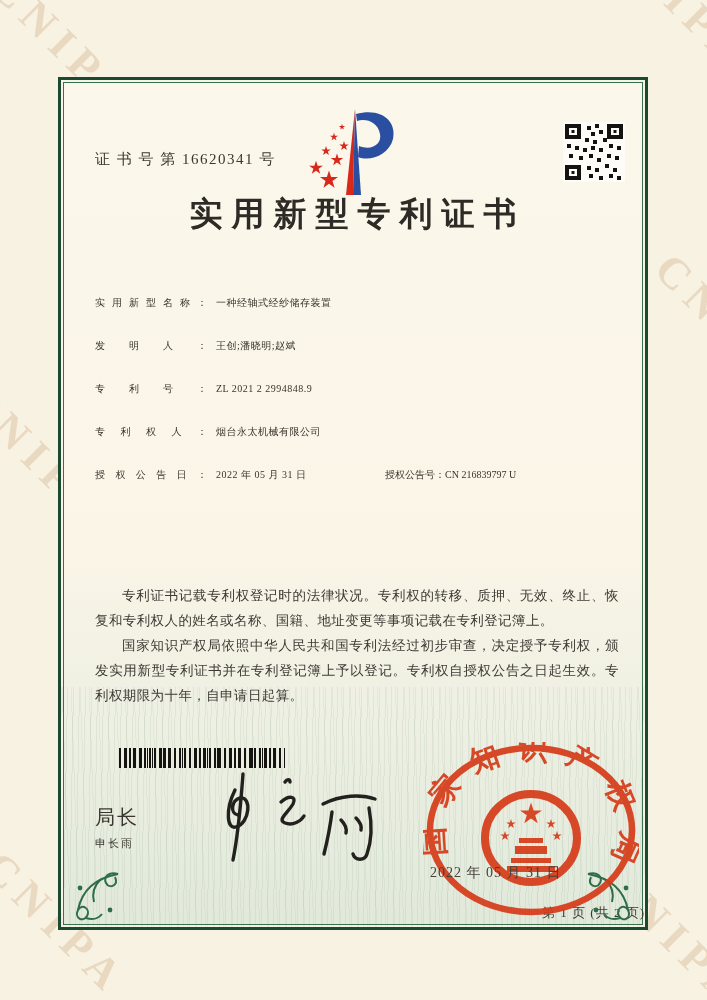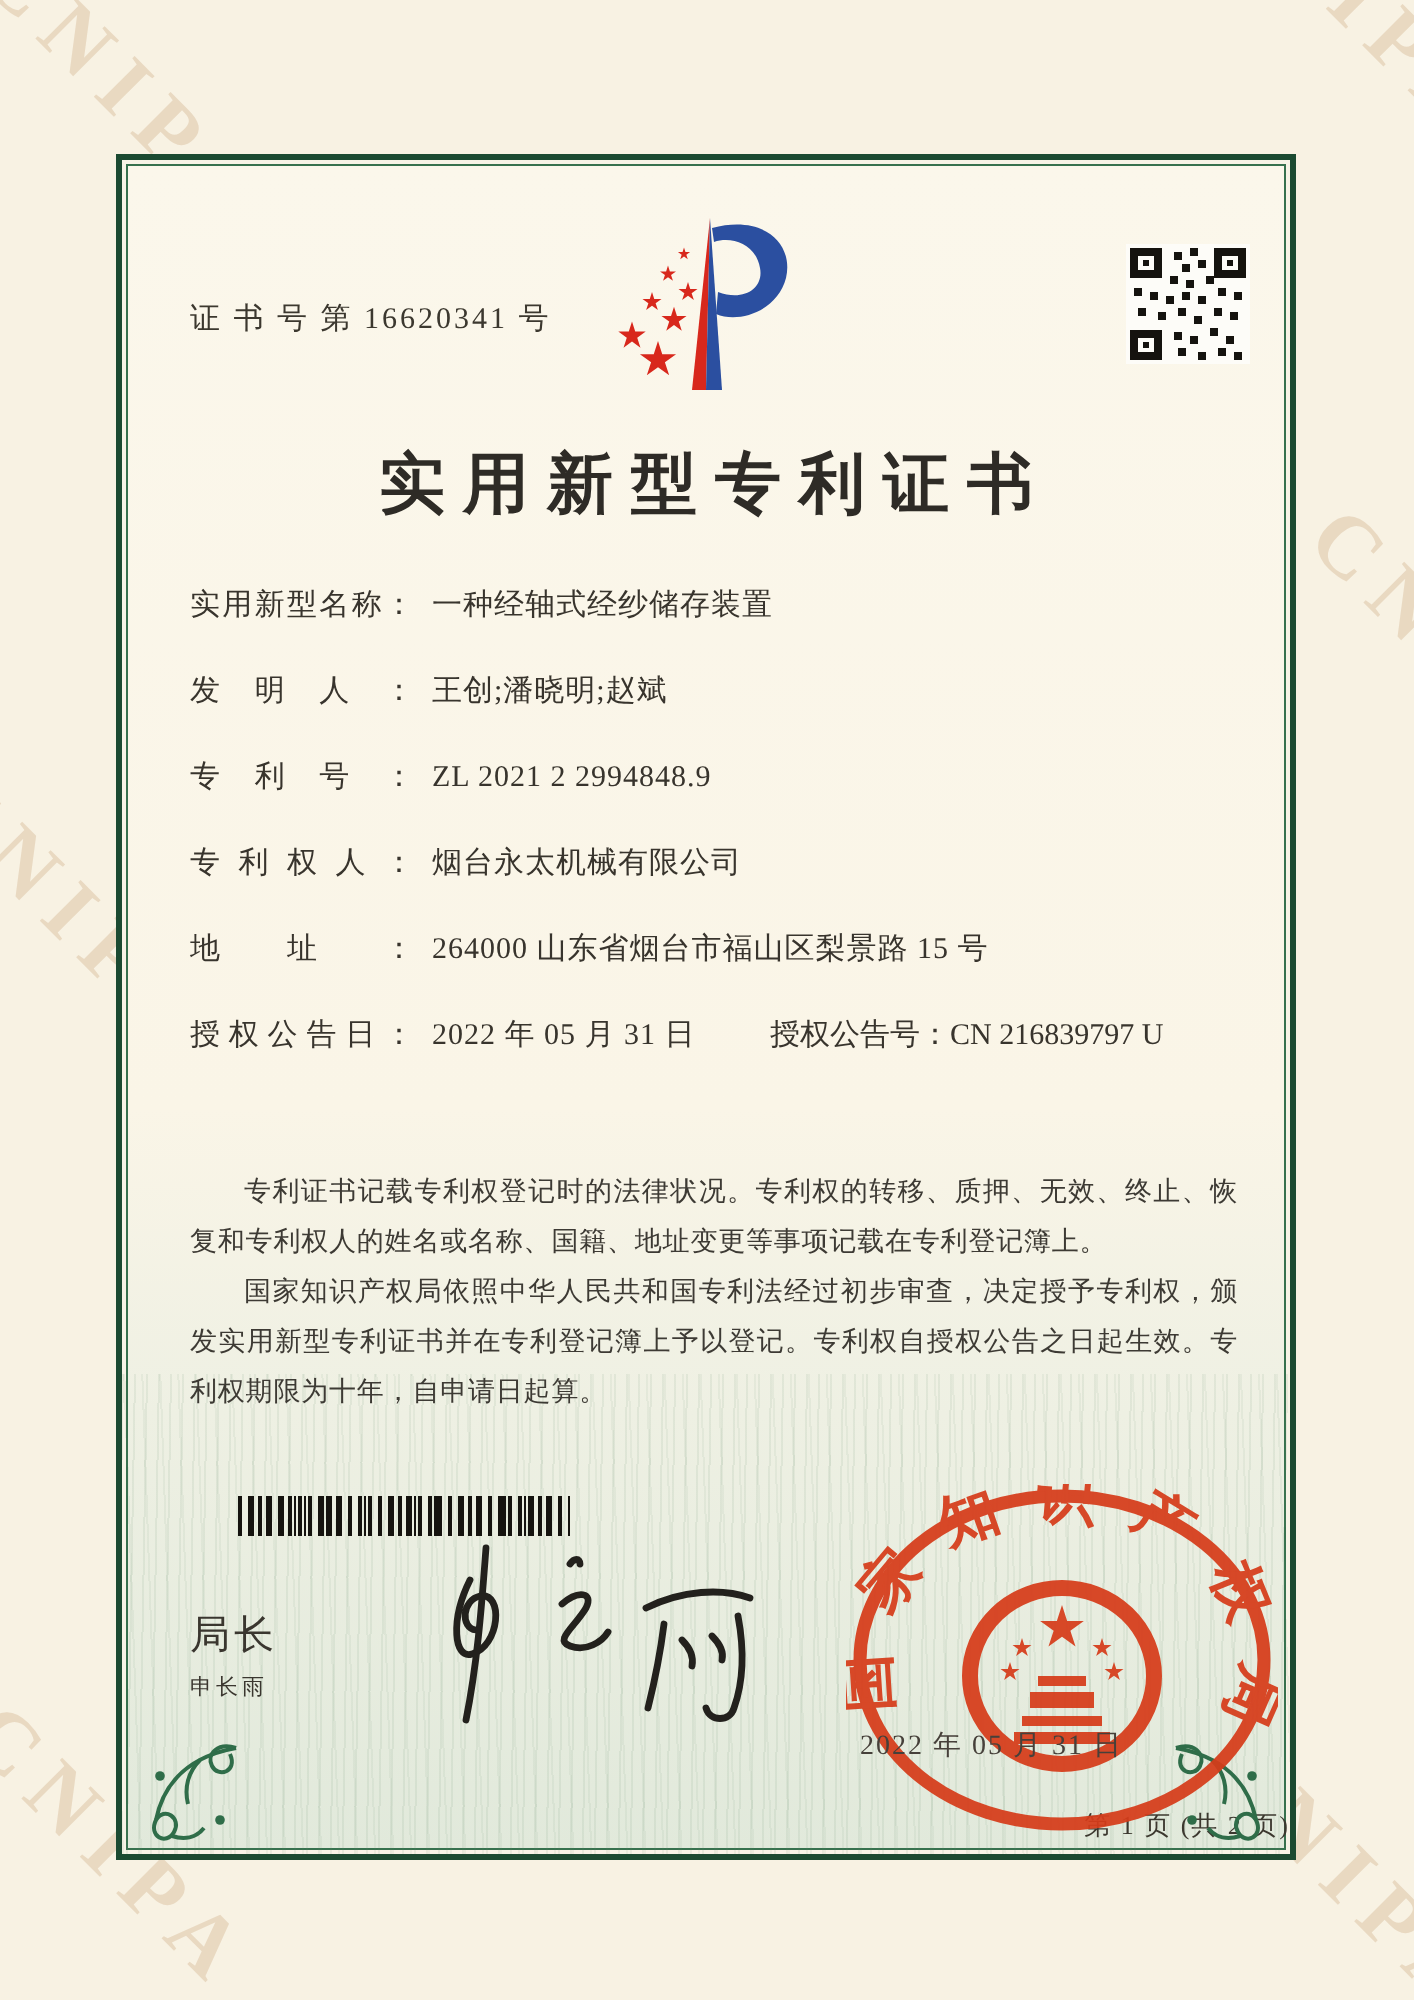--- a/index.html
+++ b/index.html
@@ -26,24 +26,24 @@
   .guilloche{
     position:absolute;left:0;right:0;bottom:0;height:240px;pointer-events:none;
     background-image:
       repeating-linear-gradient(91deg, rgba(96,138,104,0.10) 0 1px, rgba(0,0,0,0) 1px 6px),
       repeating-linear-gradient(88deg, rgba(96,138,104,0.08) 0 1px, rgba(0,0,0,0) 1px 9px);
   }
   .cert-number{position:absolute;left:34px;top:32px;font-size:15px;letter-spacing:1.5px;color:#3c382f;margin-top:38px;}
   .logo{position:absolute;left:237px;top:26px;}
   .qr{position:absolute;left:502px;top:42px;}
   .title{
-    position:absolute;left:0;top:140px;width:100%;margin:0;text-align:center;
+    position:absolute;left:0;top:112px;width:100%;margin:0;text-align:center;
     font-size:33px;font-weight:700;letter-spacing:9px;text-indent:9px;color:#2e2b26;
   }
-  .fields{position:absolute;left:34px;top:212px;width:524px;font-size:15px;color:#38342d;}
+  .fields{position:absolute;left:34px;top:212px;width:524px;font-size:10px;color:#38342d;}
   .frow{line-height:22px;margin-bottom:21px;position:relative;}
   .f-label{display:inline-block;width:112px;text-align:justify;text-align-last:justify;vertical-align:top;}
   .f-value{margin-left:9px;letter-spacing:0.5px;}
   .f-right{position:absolute;left:290px;top:0;}
   .paras{position:absolute;left:34px;top:504px;width:524px;font-size:13.5px;line-height:1.85;
     color:#3d3a34;text-align:justify;letter-spacing:0.4px;}
   .paras p{margin:0;text-indent:2em;}
   .barcode{
     position:absolute;left:58px;top:668px;width:166px;height:20px;
     background-image:
@@ -178,23 +178,20 @@
       <div class="frow">
         <span class="f-label">发明人：</span><span class="f-value">王创;潘晓明;赵斌</span>
       </div>
       <div class="frow">
         <span class="f-label">专利号：</span><span class="f-value">ZL 2021 2 2994848.9</span>
       </div>
       <div class="frow">
         <span class="f-label">专利权人：</span><span class="f-value">烟台永太机械有限公司</span>
       </div>
       <div class="frow">
-        <span class="f-label">地址：</span><span class="f-value">264000 山东省烟台市福山区梨景路 15 号</span>
-      </div>
-      <div class="frow">
         <span class="f-label">授权公告日：</span><span class="f-value">2022 年 05 月 31 日</span>
         <span class="f-right"><span>授权公告号：</span><span>CN 216839797 U</span></span>
       </div>
     </div>
 
     <div class="paras">
       <p>专利证书记载专利权登记时的法律状况。专利权的转移、质押、无效、终止、恢复和专利权人的姓名或名称、国籍、地址变更等事项记载在专利登记簿上。</p>
       <p>国家知识产权局依照中华人民共和国专利法经过初步审查，决定授予专利权，颁发实用新型专利证书并在专利登记簿上予以登记。专利权自授权公告之日起生效。专利权期限为十年，自申请日起算。</p>
     </div>
 

